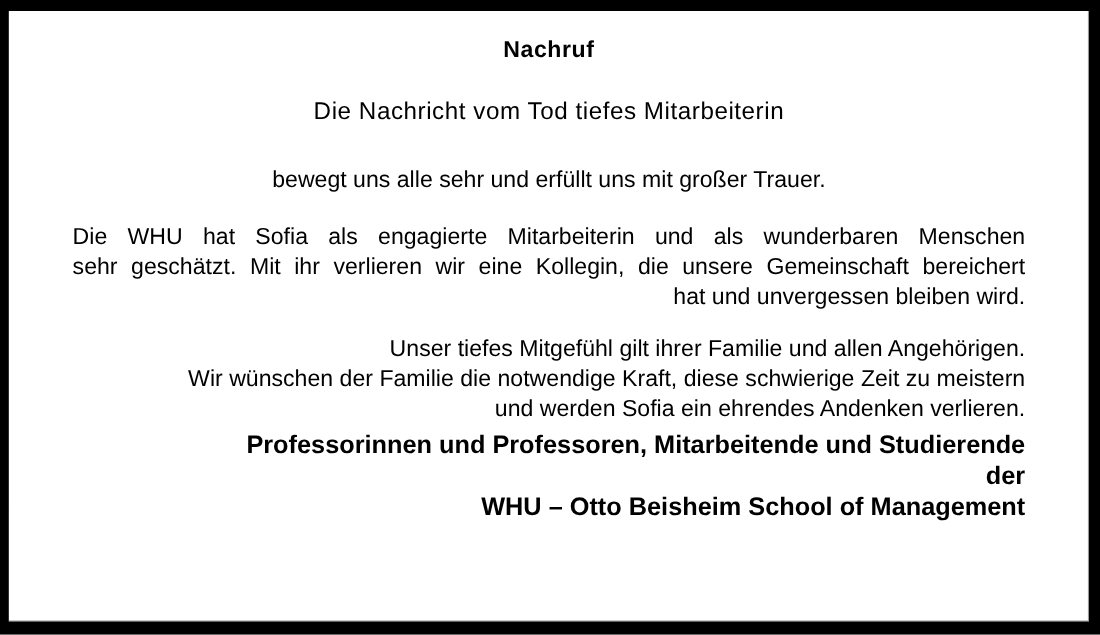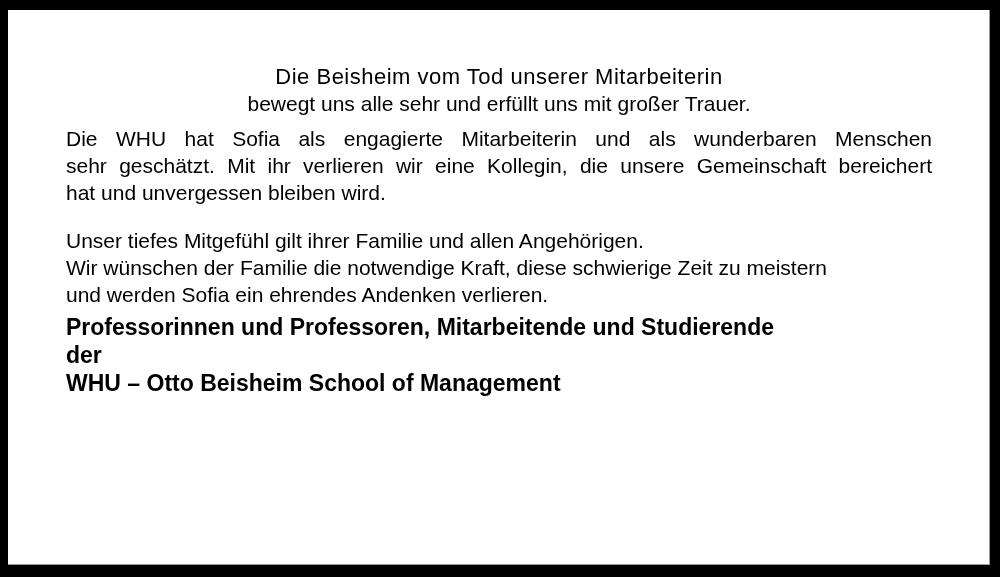--- a/index.html
+++ b/index.html
@@ -38,47 +38,49 @@
     letter-spacing: 0.5px;
   }
   .name {
     font: bold 58px/64px "Liberation Serif", serif;
     text-align: center;
     margin: 16px 0 0 0;
   }
   .lead {
     font: 21px/27px "Liberation Sans", sans-serif;
     text-align: center;
+    margin-top: 36px;
   }
   .para {
     font: 21px/27px "Liberation Sans", sans-serif;
   }
-  .para-1 { margin-top: 8px; }
+  .para-1 { margin-top: 25px; }
   .para-2 { margin-top: 21px; }
   .line.justify {
     text-align: justify;
     text-align-last: justify;
   }
   .line.center {
-    text-align: left;
+    text-align: right;
   }
   .signature {
     margin-top: 5px;
     font: bold 23px/28px "Liberation Sans", sans-serif;
     text-align: center;
   }
 </style>
 </head>
 <body>
 
 <div class="frame">
   <div class="content">
 
+    <div class="kicker">Nachruf</div>
 
-    <div class="intro">Die Beisheim vom Tod unserer Mitarbeiterin</div>
+    <div class="intro">Die Nachricht vom Tod tiefes Mitarbeiterin</div>
 
 
     <div class="lead">bewegt uns alle sehr und erfüllt uns mit großer Trauer.</div>
 
     <div class="para para-1">
       <div class="line justify">Die WHU hat Sofia als engagierte Mitarbeiterin und als wunderbaren Menschen</div>
       <div class="line justify">sehr geschätzt. Mit ihr verlieren wir eine Kollegin, die unsere Gemeinschaft bereichert</div>
       <div class="line center">hat und unvergessen bleiben wird.</div>
     </div>
 

